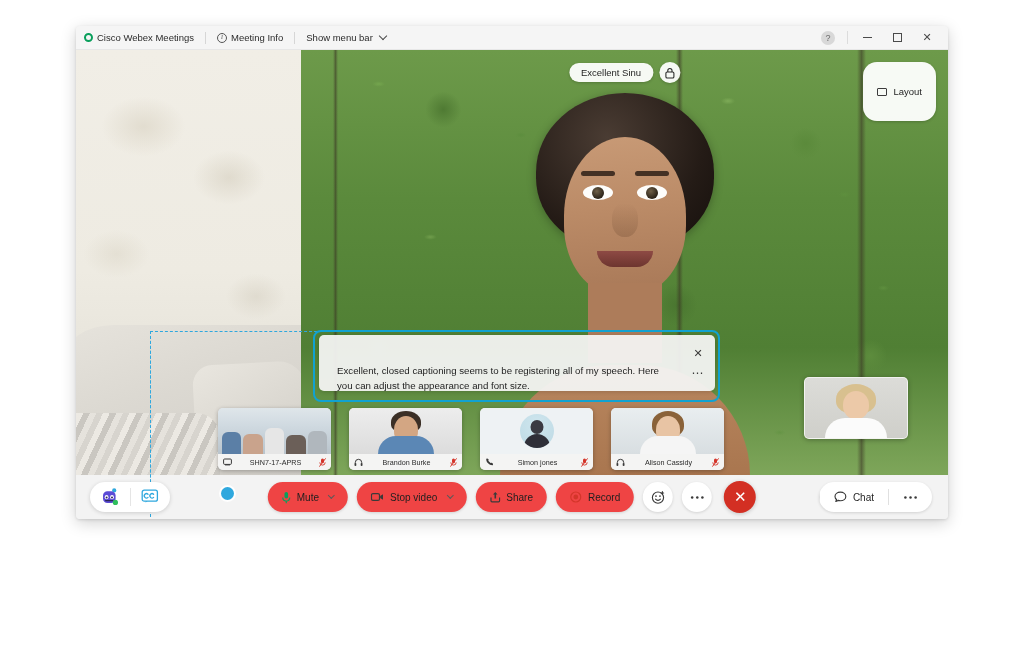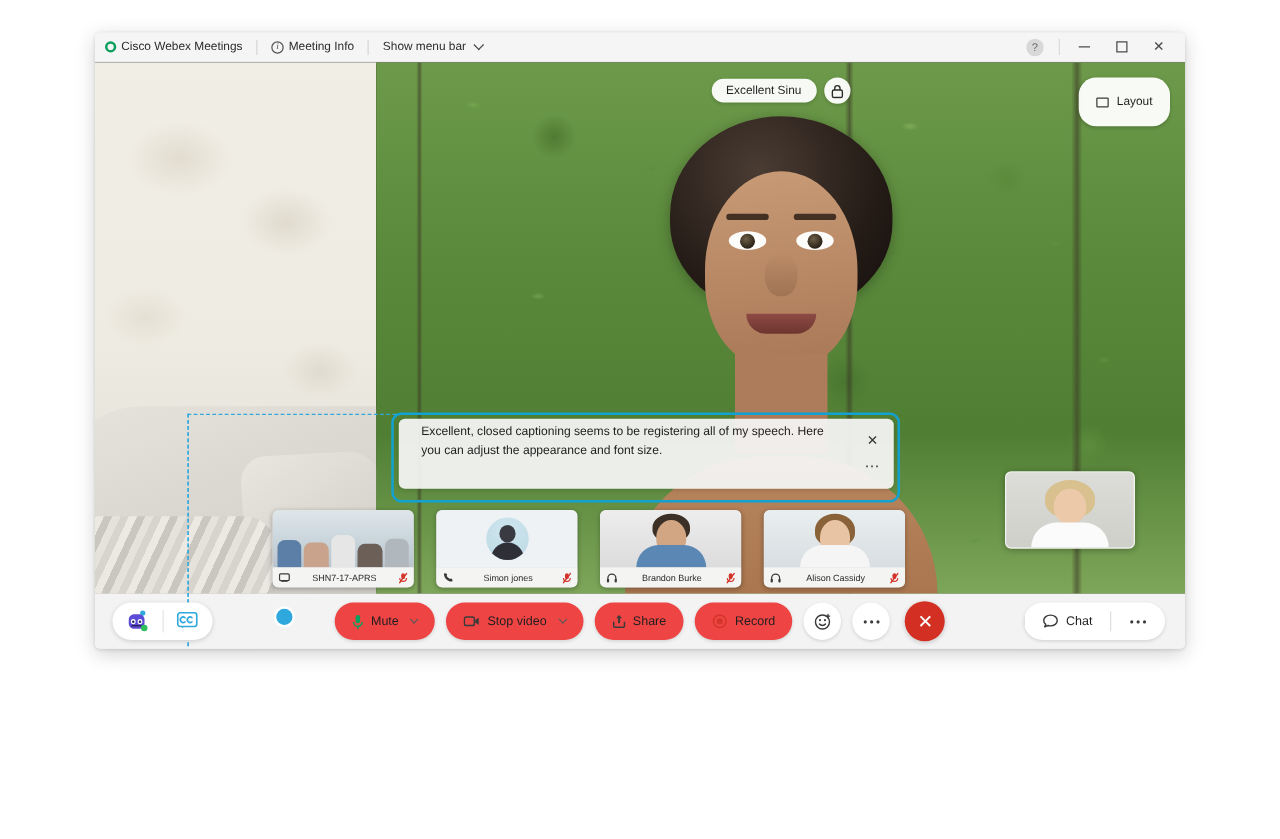--- a/index.html
+++ b/index.html
@@ -177,40 +177,40 @@
   #lock-btn {
     width: 21px; height: 21px; border-radius: 50%;
     background: rgba(255,255,255,.94); display: flex;
     align-items: center; justify-content: center;
     box-shadow: 0 1px 3px rgba(0,0,0,.2);
   }
   
   #layout-btn {
     position: absolute; right: 12px; top: 12px; z-index: 6;
     background: rgba(255,255,255,.95); border-radius: 14px;
-    padding: 14px 14px; display: flex; align-items: center; gap: 6px;
+    padding: 24px 14px; display: flex; align-items: center; gap: 6px;
     font-size: 9.5px; color: #1f1f1f; box-shadow: 0 1px 3px rgba(0,0,0,.2);
   }
   .layout-glyph { width: 10px; height: 8px; border: 1.3px solid #3c3c3c; border-radius: 1px; }
 
   
   #caption-highlight {
     position: absolute; left: 237px; top: 280px;
     width: 407px; height: 72px;
     border: 2.5px solid #11a2d1; border-radius: 8px; z-index: 8;
   }
   #caption-panel {
     position: absolute; left: 243px; top: 285px;
     width: 396px; height: 56px;
     background: rgba(243,243,242,.95);
     border-radius: 5px; display: flex; z-index: 9;
     box-shadow: 0 1px 4px rgba(0,0,0,.16);
   }
   #caption-text {
-    flex: 1; padding: 3px 8px 0 18px;
+    flex: 1; padding: 28px 8px 0 18px;
     font-size: 9.7px; line-height: 15px; color: #1e1e1e;
   }
   #caption-actions {
     width: 34px; display: flex; flex-direction: column;
     align-items: center; justify-content: center; gap: 8px;
     color: #3a3a3a;
   }
   #caption-close { font-size: 11px; line-height: 1; }
   #caption-more { font-size: 12px; line-height: 1; letter-spacing: 1px; }
 
@@ -461,59 +461,59 @@
                 <rect x="2" y=".6" width="3" height="4.6" rx="1.5" fill="#d4352a"></rect>
                 <path d="M.8 4.4a2.7 2.7 0 0 0 5.4 0" fill="none" stroke="#d4352a" stroke-width=".9"></path>
                 <line x1=".4" y1="8.6" x2="6.6" y2=".4" stroke="#d4352a" stroke-width="1"></line>
               </svg>
           </span>
         </div>
       </div>
 
       <div class="tile">
         <div class="tile-media">
-          <div class="avatar-bg"></div>
-          <div class="avatar-circ">
-            <div class="av-head"></div>
-            <div class="av-body"></div>
-          </div>
-        </div>
-        <div class="tile-bar">
-          <span class="dev-icon">
-            <svg width="9" height="9" viewBox="0 0 9 9">
-                <path d="M1.2 1.3c0-.5.5-.9 1-.7l1 .4c.4.2.6.6.4 1l-.3.7c1 1.1 1.6 1.7 2.6 2.4l.7-.3c.4-.2.8 0 1 .4l.4 1c.2.5-.2 1-.7 1C4.2 7.2 1.2 4.2 1.2 1.3z" fill="#3a3a3a"></path>
-              </svg>
-          </span>
-          <span class="tile-name">Simon jones</span>
-          <span class="muted-mic">
-            <svg width="7" height="9" viewBox="0 0 7 9">
-                <rect x="2" y=".6" width="3" height="4.6" rx="1.5" fill="#d4352a"></rect>
-                <path d="M.8 4.4a2.7 2.7 0 0 0 5.4 0" fill="none" stroke="#d4352a" stroke-width=".9"></path>
-                <line x1=".4" y1="8.6" x2="6.6" y2=".4" stroke="#d4352a" stroke-width="1"></line>
-              </svg>
-          </span>
-        </div>
-      </div>
-
-      <div class="tile">
-        <div class="tile-media">
           <div class="portrait-bg" style="background:linear-gradient(180deg,#ededed,#dcdcdc)"></div>
           <div class="p-hair" style="background:#3b2f26"></div>
           <div class="p-head" style="background:#d3a683"></div>
           <div class="p-body" style="background:#5b87b5"></div>
         </div>
         <div class="tile-bar">
           <span class="dev-icon">
             <svg width="9" height="9" viewBox="0 0 9 9">
                 <path d="M1.3 5.4V4.5a3.2 3.2 0 0 1 6.4 0v.9" fill="none" stroke="#3a3a3a" stroke-width="1"></path>
                 <rect x=".5" y="5" width="1.8" height="3" rx=".8" fill="#3a3a3a"></rect>
                 <rect x="6.7" y="5" width="1.8" height="3" rx=".8" fill="#3a3a3a"></rect>
               </svg>
           </span>
           <span class="tile-name">Brandon Burke</span>
+          <span class="muted-mic">
+            <svg width="7" height="9" viewBox="0 0 7 9">
+                <rect x="2" y=".6" width="3" height="4.6" rx="1.5" fill="#d4352a"></rect>
+                <path d="M.8 4.4a2.7 2.7 0 0 0 5.4 0" fill="none" stroke="#d4352a" stroke-width=".9"></path>
+                <line x1=".4" y1="8.6" x2="6.6" y2=".4" stroke="#d4352a" stroke-width="1"></line>
+              </svg>
+          </span>
+        </div>
+      </div>
+
+      <div class="tile">
+        <div class="tile-media">
+          <div class="avatar-bg"></div>
+          <div class="avatar-circ">
+            <div class="av-head"></div>
+            <div class="av-body"></div>
+          </div>
+        </div>
+        <div class="tile-bar">
+          <span class="dev-icon">
+            <svg width="9" height="9" viewBox="0 0 9 9">
+                <path d="M1.2 1.3c0-.5.5-.9 1-.7l1 .4c.4.2.6.6.4 1l-.3.7c1 1.1 1.6 1.7 2.6 2.4l.7-.3c.4-.2.8 0 1 .4l.4 1c.2.5-.2 1-.7 1C4.2 7.2 1.2 4.2 1.2 1.3z" fill="#3a3a3a"></path>
+              </svg>
+          </span>
+          <span class="tile-name">Simon jones</span>
           <span class="muted-mic">
             <svg width="7" height="9" viewBox="0 0 7 9">
                 <rect x="2" y=".6" width="3" height="4.6" rx="1.5" fill="#d4352a"></rect>
                 <path d="M.8 4.4a2.7 2.7 0 0 0 5.4 0" fill="none" stroke="#d4352a" stroke-width=".9"></path>
                 <line x1=".4" y1="8.6" x2="6.6" y2=".4" stroke="#d4352a" stroke-width="1"></line>
               </svg>
           </span>
         </div>
       </div>
 

